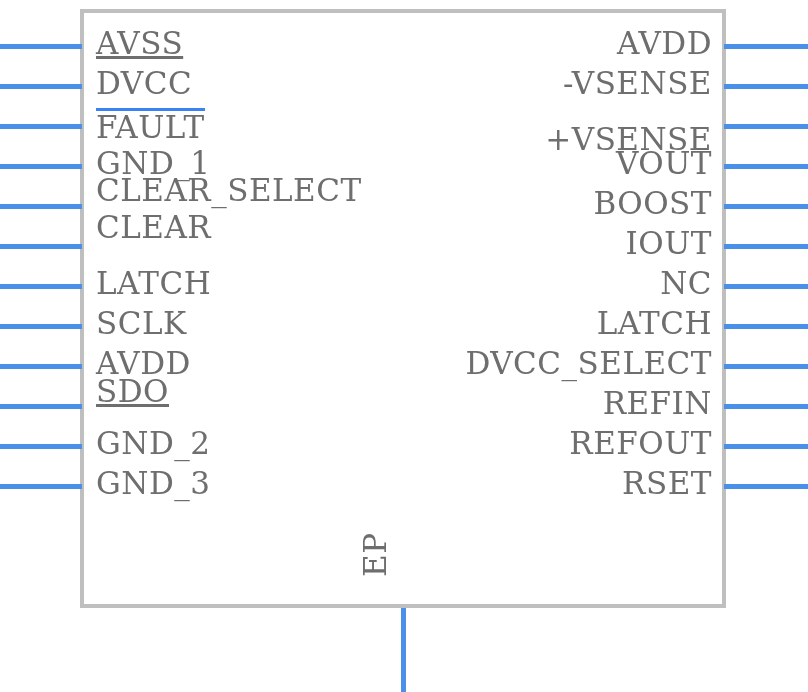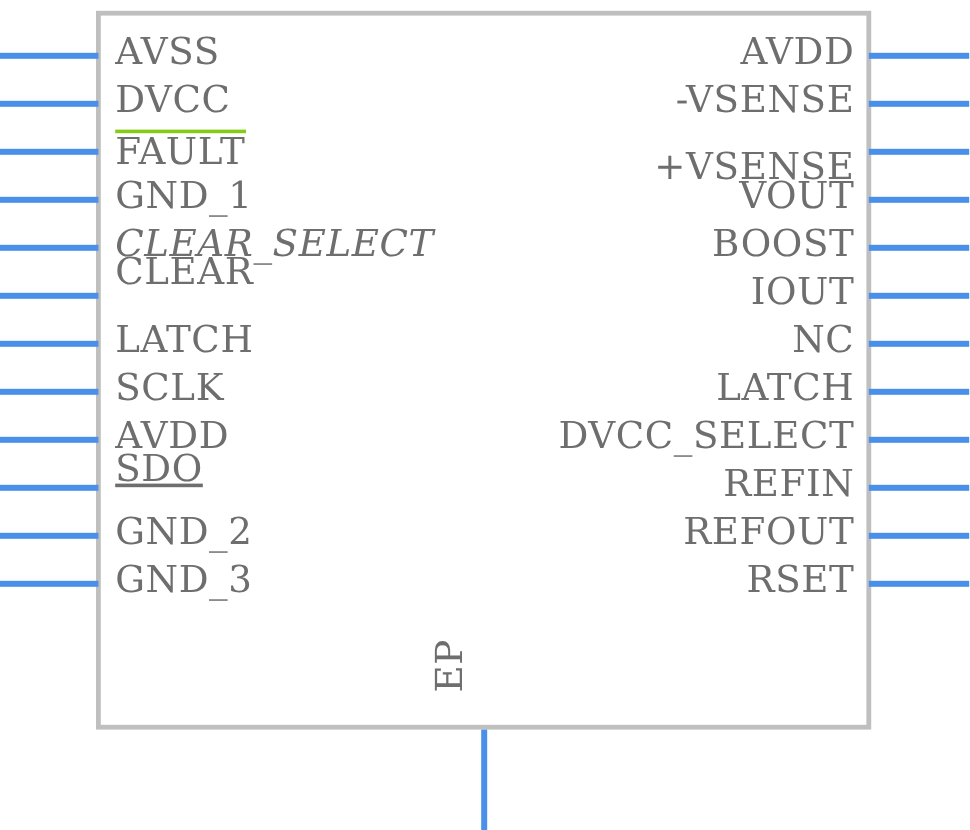--- a/index.html
+++ b/index.html
@@ -69,52 +69,52 @@
     font-size: 31px;
     color: #6e6e6e;
     line-height: 1;
     letter-spacing: 0.5px;
     white-space: nowrap;
   }
   .pin-name.left  { left: 96px;  text-align: left; }
   .pin-name.right { right: 96px; }
   .pin-name .bar {
     display: inline-block;
-    border-top: 3px solid #84cc16;
+    border-top: 3px solid #3b82f6;
     padding-top: 1px;
     line-height: 1;
   }
   .pin-name.rot {
     transform: rotate(-90deg);
     transform-origin: left bottom;
   }
 </style>
 </head>
 <body>
 
 <div id="symbol-canvas">
 
   <div class="body-box"></div>
 
   <div id="left-pins">
       <div class="pin-wire left" style="top: 44px;"></div>
       <div class="pin-num left" style="top: 10px;"></div>
-      <div class="pin-name left" style="top: 28px;"><span>AVSS</span></div>
+      <div class="pin-name left" style="top: 28px; text-decoration: underline;"><span>AVSS</span></div>
       <div class="pin-wire left" style="top: 84px;"></div>
       <div class="pin-num left" style="top: 50px;"></div>
       <div class="pin-name left" style="top: 68px;"><span>DVCC</span></div>
       <div class="pin-wire left" style="top: 124px;"></div>
       <div class="pin-num left" style="top: 90px;"></div>
       <div class="pin-name left" style="top: 108px;"><span class="bar">FAULT</span></div>
       <div class="pin-wire left" style="top: 164px;"></div>
       <div class="pin-num left" style="top: 130px;"></div>
       <div class="pin-name left" style="top: 148px;"><span>GND_1</span></div>
       <div class="pin-wire left" style="top: 204px;"></div>
       <div class="pin-num left" style="top: 170px;"></div>
-      <div class="pin-name left" style="top: 188px; font-style: italic;"><span>CLEAR_SELECT</span></div>
+      <div class="pin-name left" style="top: 175px;"><span>CLEAR_SELECT</span></div>
       <div class="pin-wire left" style="top: 244px;"></div>
       <div class="pin-num left" style="top: 210px;"></div>
       <div class="pin-name left" style="top: 212px;"><span>CLEAR</span></div>
       <div class="pin-wire left" style="top: 284px;"></div>
       <div class="pin-num left" style="top: 250px;"></div>
       <div class="pin-name left" style="top: 268px;"><span>LATCH</span></div>
       <div class="pin-wire left" style="top: 324px;"></div>
       <div class="pin-num left" style="top: 290px;"></div>
       <div class="pin-name left" style="top: 308px;"><span>SCLK</span></div>
       <div class="pin-wire left" style="top: 364px;"></div>

